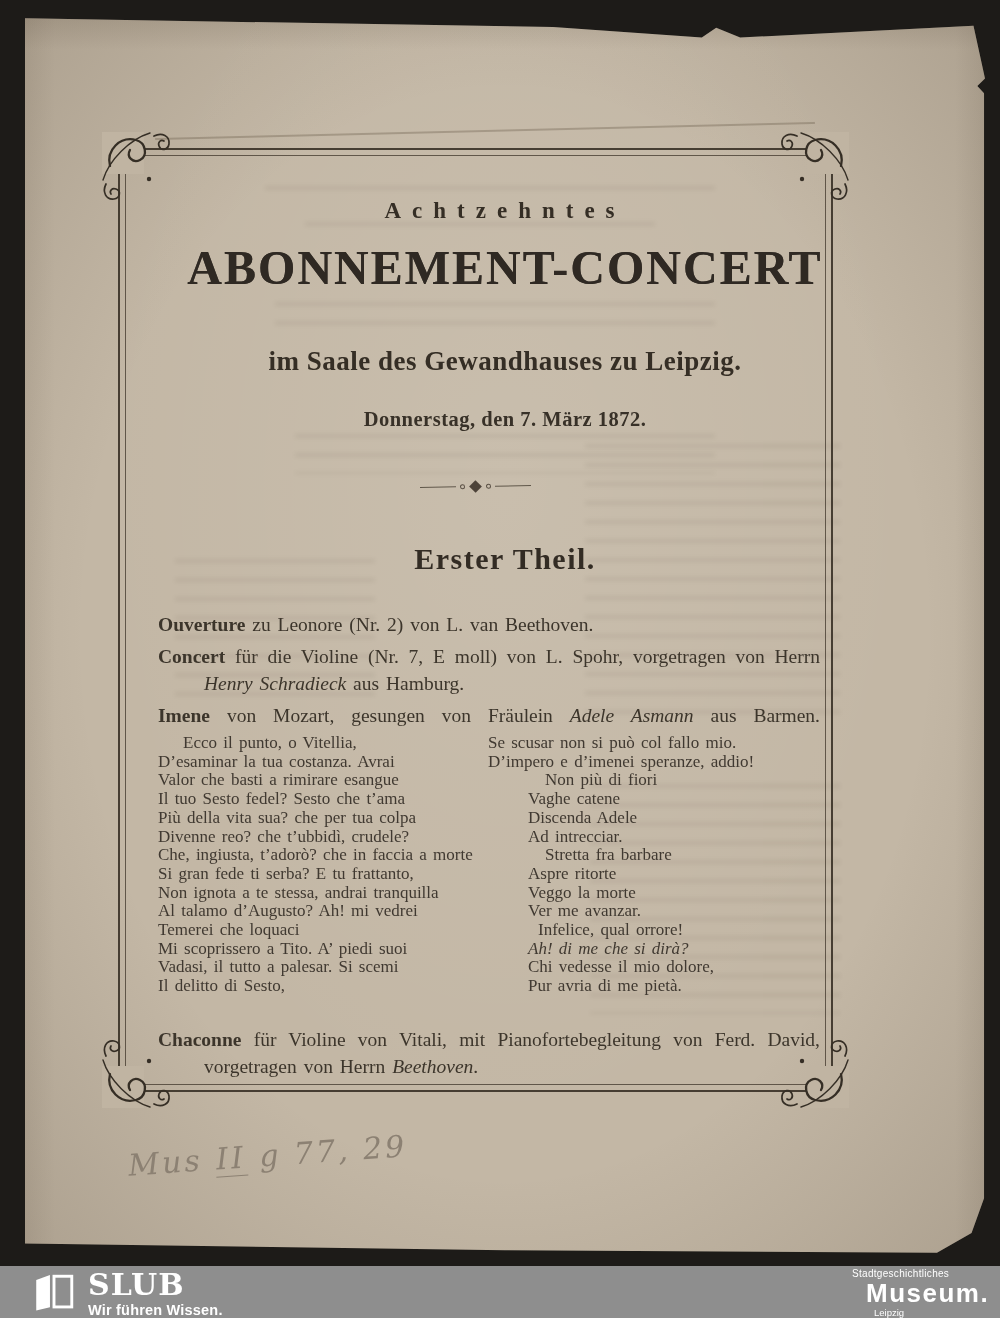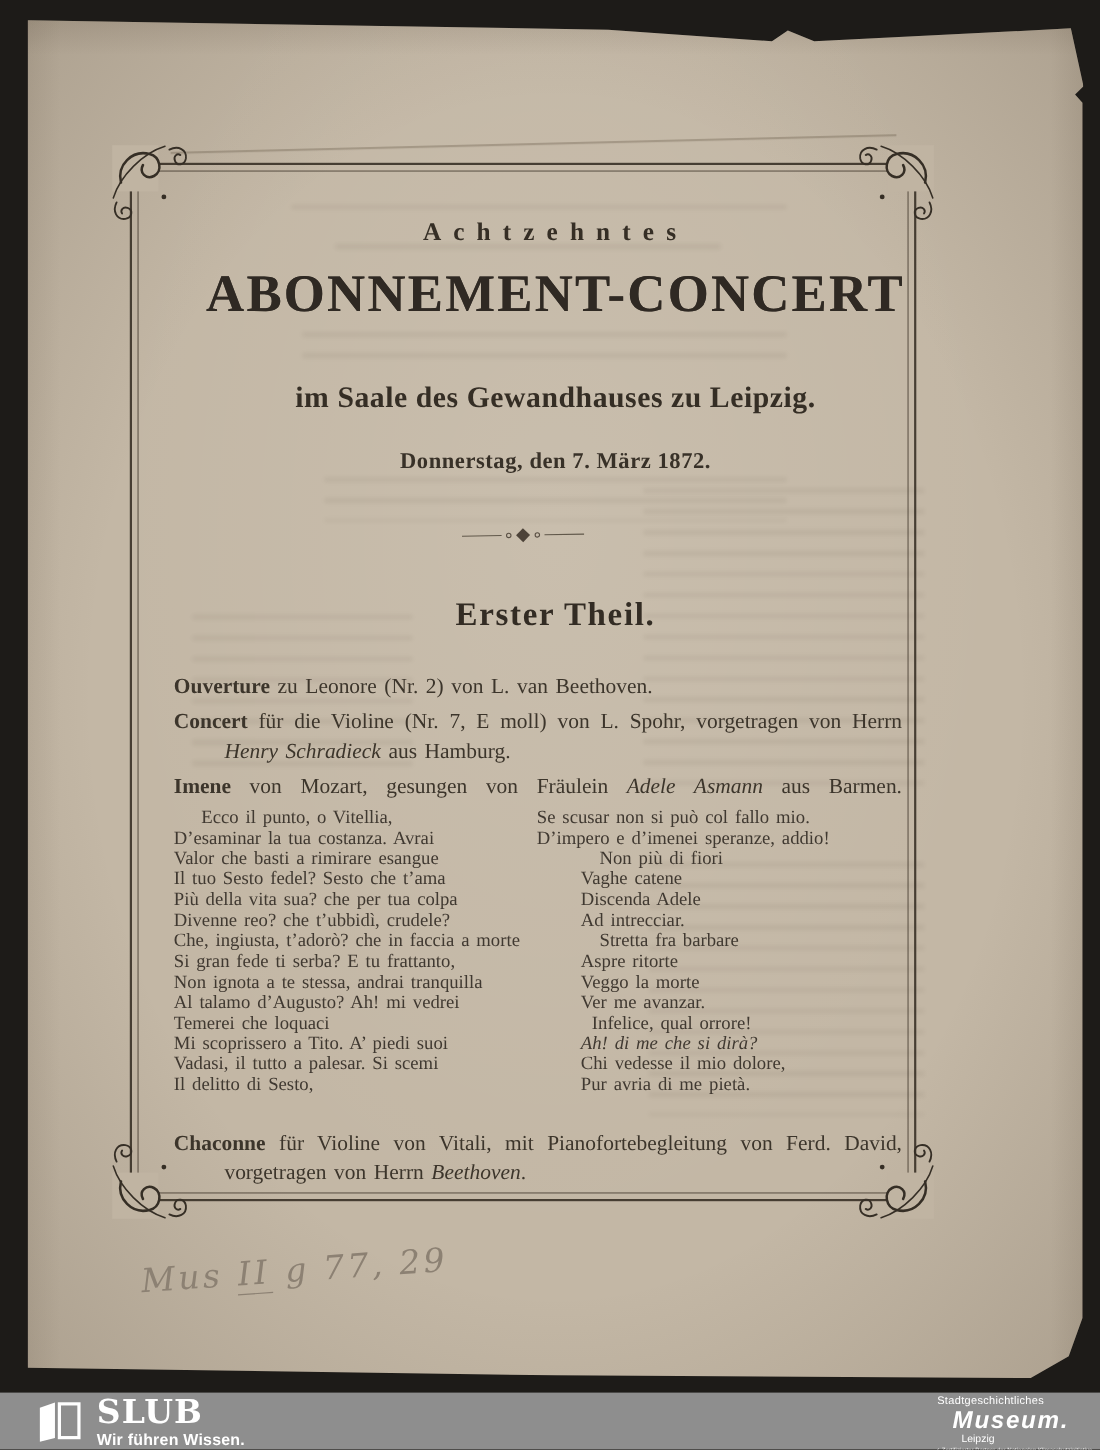--- a/index.html
+++ b/index.html
@@ -69,21 +69,21 @@
   
   .footer{position:absolute;left:0;top:1266px;width:1000px;height:52px;background:#8e8e8e;
           font-family:"Liberation Sans","DejaVu Sans",sans-serif;color:#fff;}
   .slub{position:absolute;left:33px;top:5px;display:flex;align-items:flex-start;}
   .slub-icon{width:42px;height:42px;margin-right:13px;}
   .slub-text .name{font-family:"DejaVu Serif","Liberation Serif",serif;font-weight:bold;
           font-size:30px;line-height:28px;letter-spacing:1px;}
   .slub-text .tagline{font-size:14.5px;font-weight:bold;margin-top:3px;letter-spacing:.2px;}
   .museum{position:absolute;right:10px;top:3px;width:140px;line-height:1;}
   .museum .l1{font-size:10px;margin-left:2px;letter-spacing:.3px;}
-  .museum .l2{font-size:22px;font-weight:bold;letter-spacing:1.5px;margin:1px 0 0 16px;font-style:italic;}
+  .museum .l2{font-size:26px;font-weight:bold;letter-spacing:1.5px;margin:1px 0 0 16px;}
   .museum .l3{font-size:9.5px;margin:2px 0 0 24px;}
   .museum .l4{font-size:5.5px;margin:3px 0 0 0;white-space:nowrap;opacity:.95;}
 </style>
 </head>
 <body>
 
 <div class="stage">
 
   <div class="paper">
 

